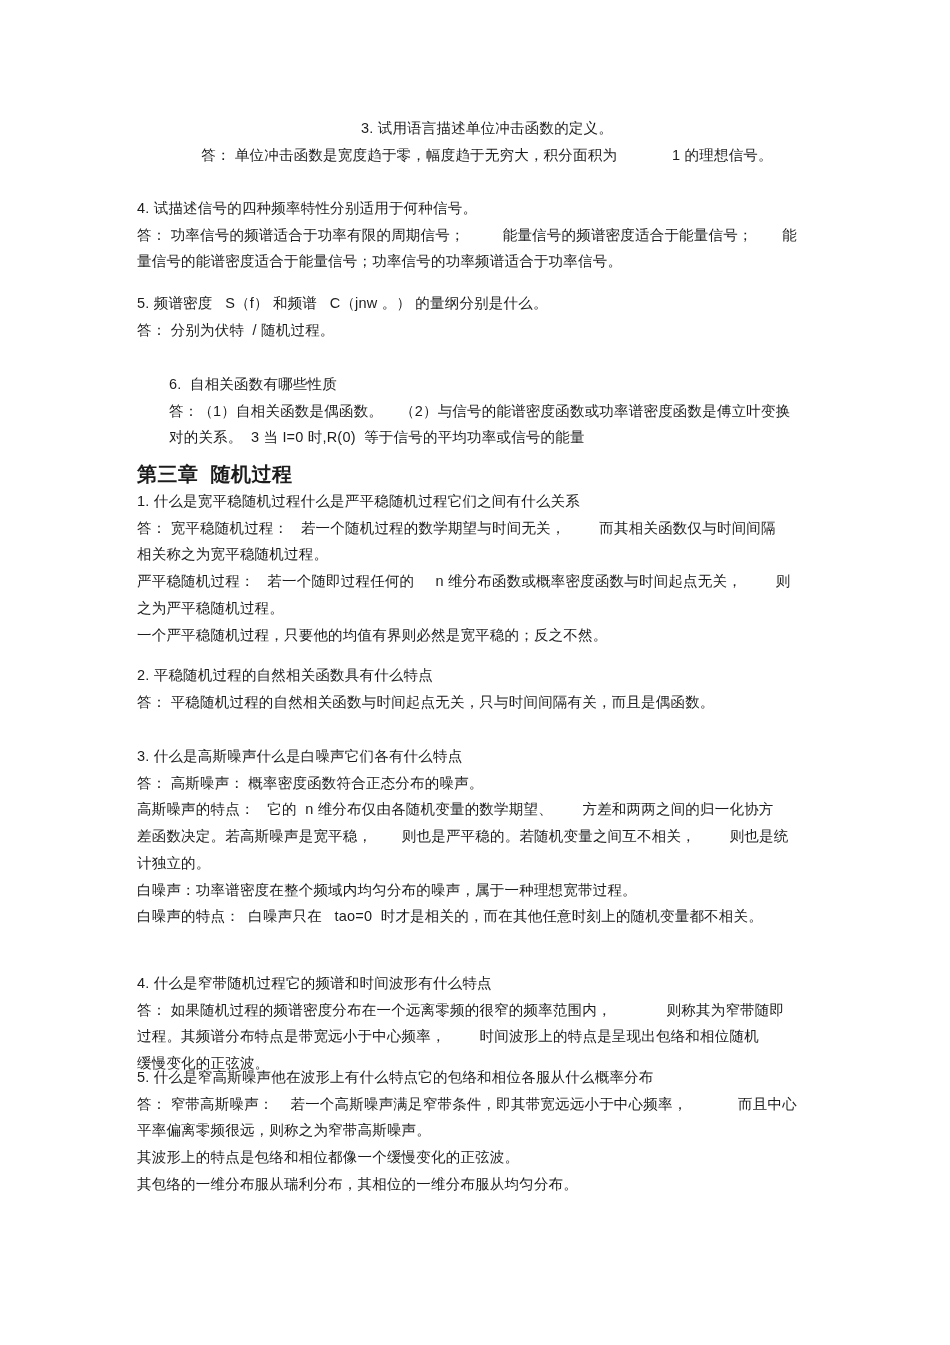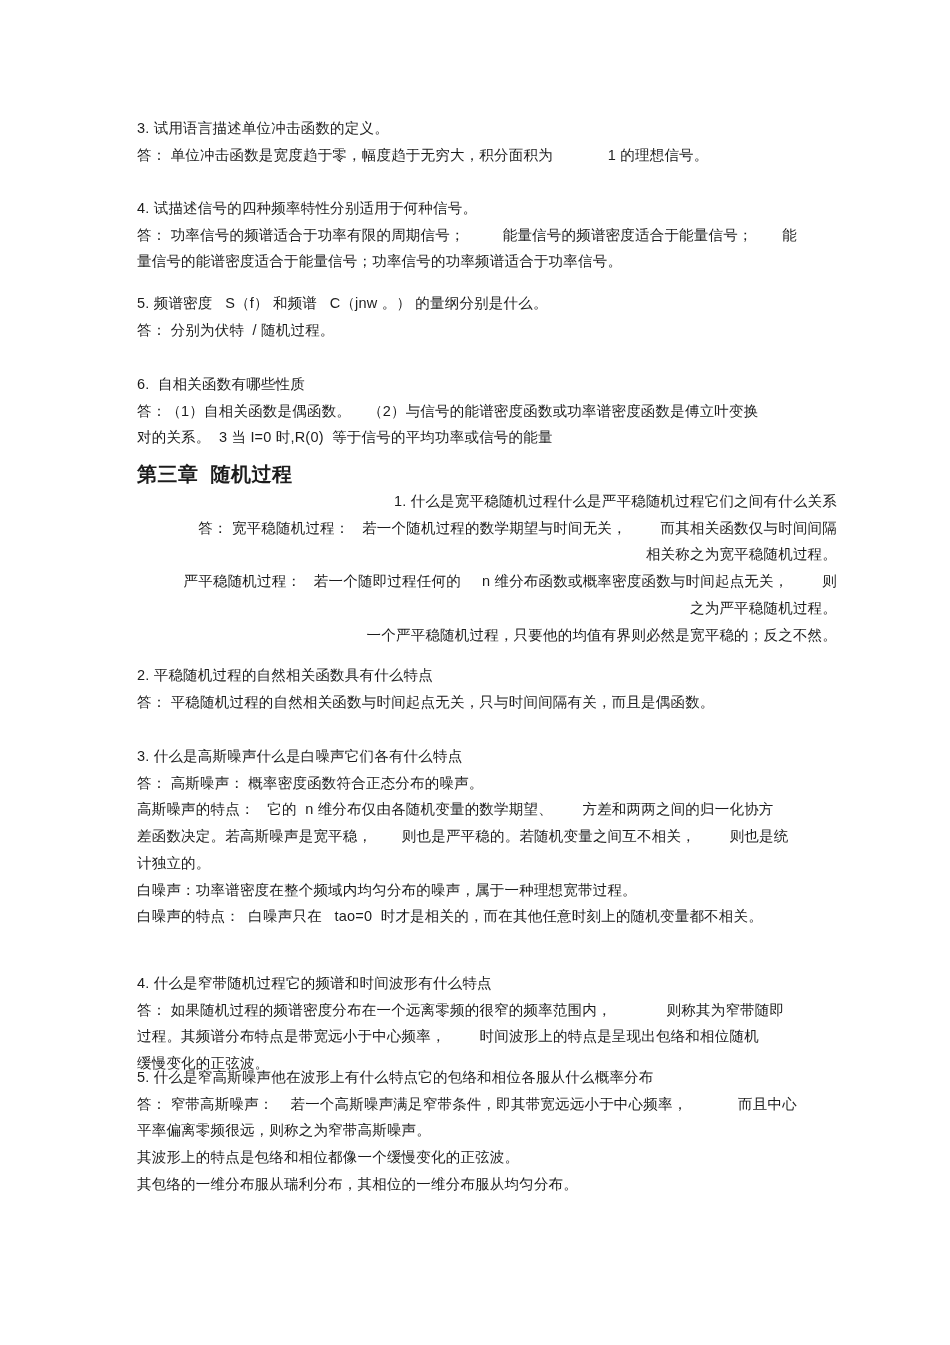--- a/index.html
+++ b/index.html
@@ -26,26 +26,26 @@
     font-size: 14.5px;
     line-height: 26.7px;
     letter-spacing: 0.2px;
   }
   .heading-block .line {
     font-size: 20px;
     font-weight: bold;
     line-height: 30px;
     letter-spacing: 0.5px;
   }
-  .b0 { top: 115px; }
+  .b0 { top: 115px; text-align: center; }
   .b1 { top: 195px; }
   .b2 { top: 290px; }
-  .b3 { top: 371px; }
+  .b3 { top: 371px; margin-left: 32px; }
   .b4 { top: 459px; }
-  .b5 { top: 488px; text-align: right; }
+  .b5 { top: 488px; }
   .b6 { top: 662px; }
   .b7 { top: 743px; }
   .b8 { top: 964px; margin-top: 6px; }
   .b9 { top: 1064px; }
 </style>
 </head>
 <body>
 
 <div class="page">
 

